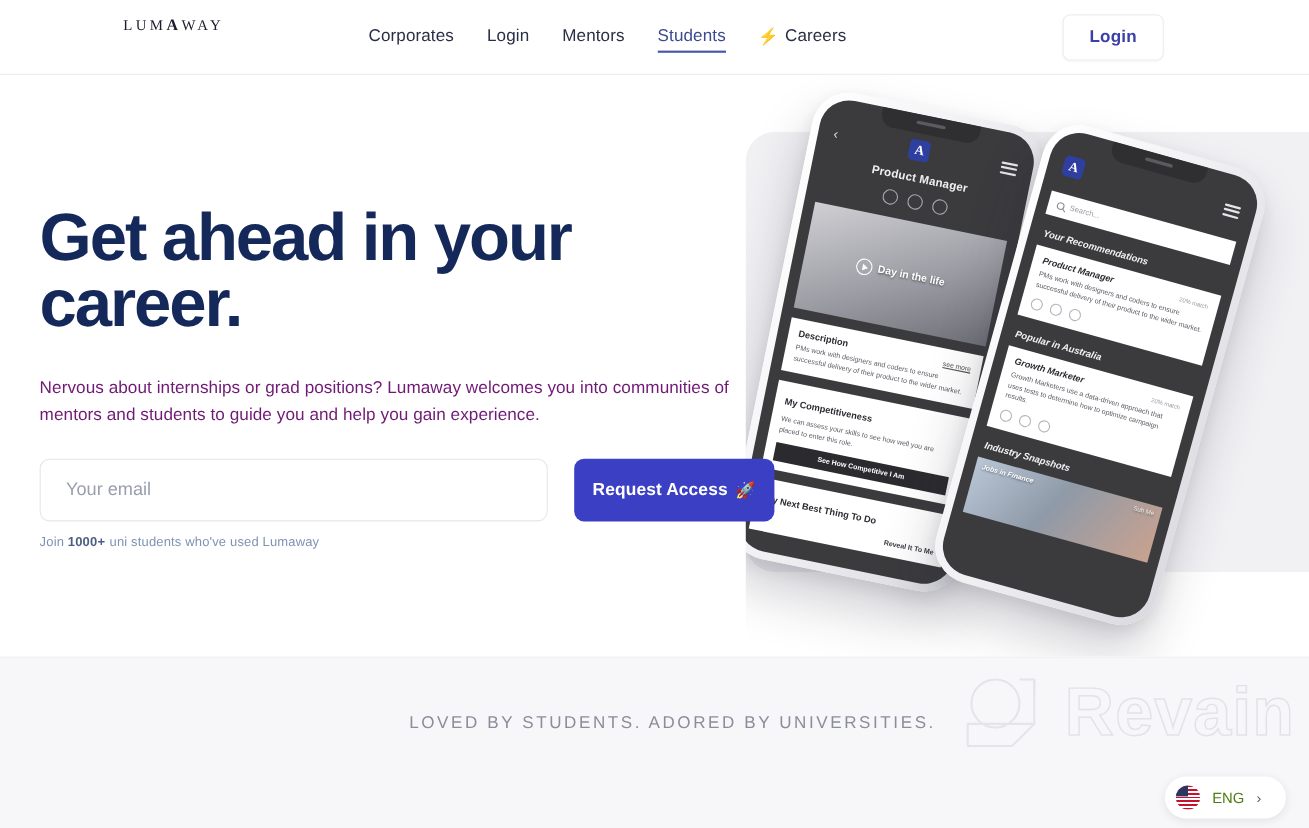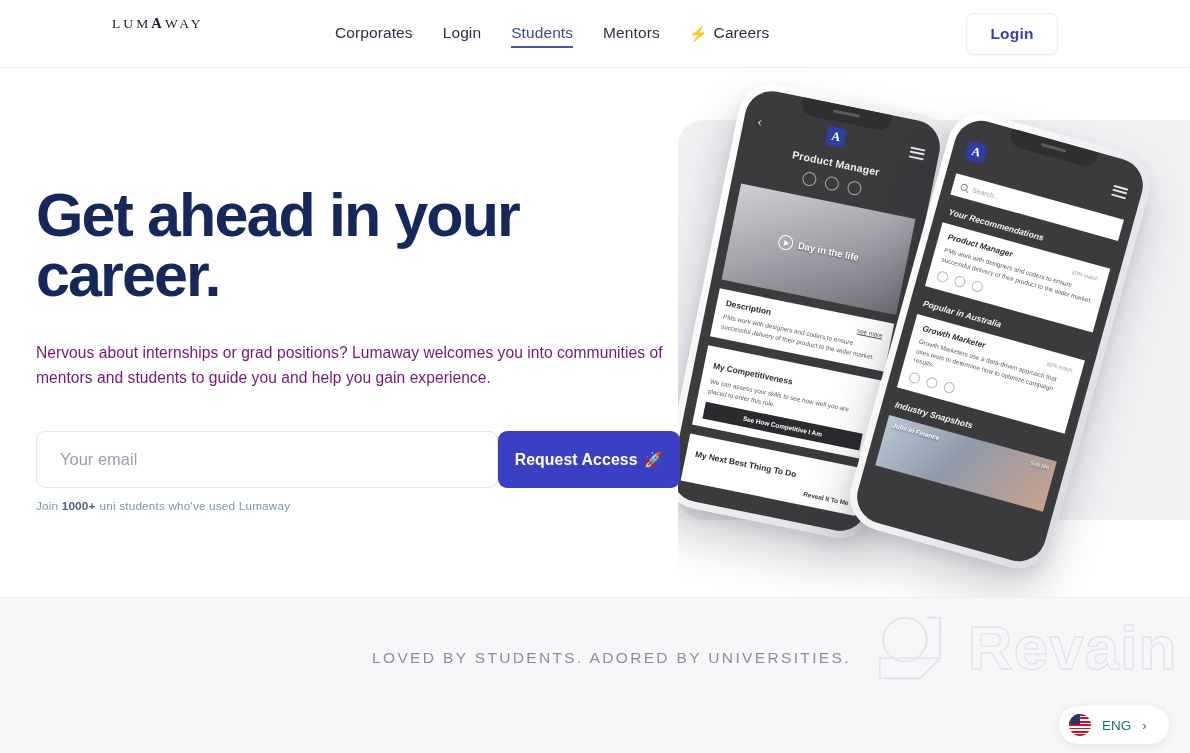--- a/index.html
+++ b/index.html
@@ -131,23 +131,24 @@
   .hero-sub {
     margin-top: 34px;
     width: 665px;
     font-size: 15.6px;
     line-height: 1.62;
     color: #701a75;
     letter-spacing: .05px;
   }
 
   .hero-form {
-    margin-top: 41px;
+    margin-top: 27px;
     display: flex;
     align-items: flex-start;
+    gap: 24px;
   }
   .email-input {
     width: 462px;
     height: 57px;
     border: 1px solid #e6e6ec;
     border-radius: 9px;
     background: #fff;
     padding: 0 23px;
     font-family: "Liberation Sans", sans-serif;
     font-size: 16.5px;
@@ -420,46 +421,46 @@
     background: repeating-linear-gradient(
       to bottom,
       #c8102e 0, #c8102e 1.7px,
       #ffffff 1.7px, #ffffff 3.4px
     );
   }
   .flag .canton {
     position: absolute; left: 0; top: 0;
     width: 11px; height: 9.5px; background: #2a3560;
   }
-  .lang-label { font-size: 13.5px; color: #0f766e; font-weight: normal; }
+  .lang-label { font-size: 13.5px; color: #4d7c0f; font-weight: normal; }
   .lang-chev { font-size: 13px; color: #5a5f70; line-height: 1; }
 </style>
 </head>
 <body>
 
 <div class="page">
 
   <div class="header">
 
     <div class="brand">
       <span>LUM</span><span class="brand-a">A</span><span>WAY</span>
     </div>
 
     <div class="nav">
       <div class="nav-item">
         <span>Corporates</span>
       </div>
       <div class="nav-item">
         <span>Login</span>
       </div>
+      <div class="nav-item">
+        <span>Mentors</span>
+      </div>
       <div class="nav-item active">
         <span>Students</span>
-      </div>
-      <div class="nav-item">
-        <span>Mentors</span>
       </div>
       <div class="nav-item">
         <span class="nav-emoji">⚡</span>
         <span>Careers</span>
       </div>
     </div>
 
     <div class="login-btn">
       <span>Login</span>
     </div>

